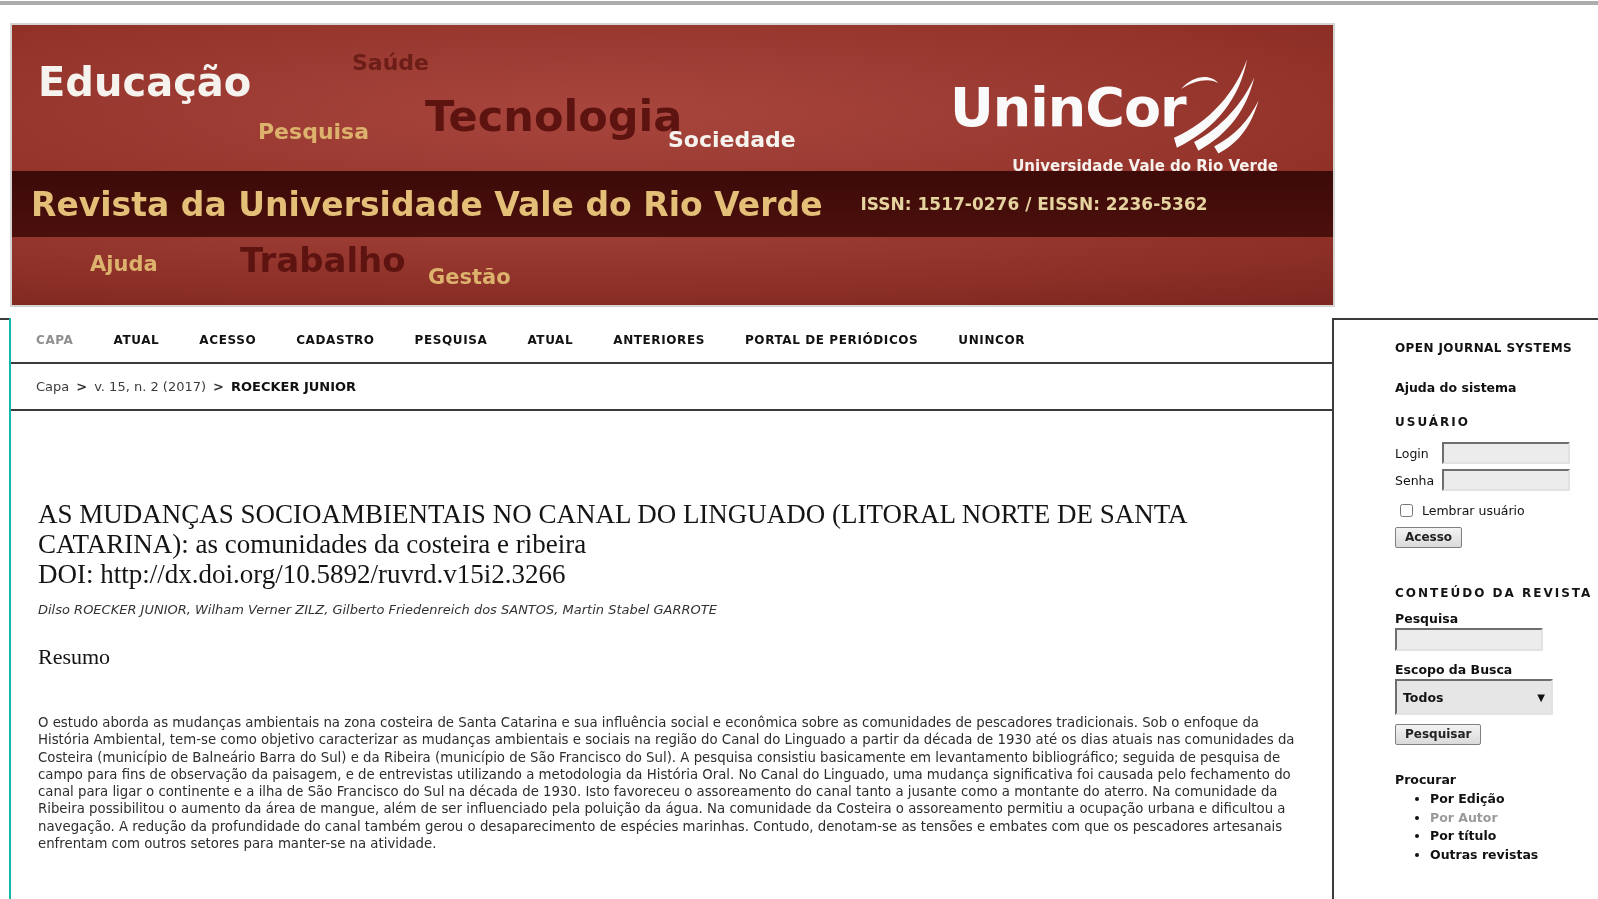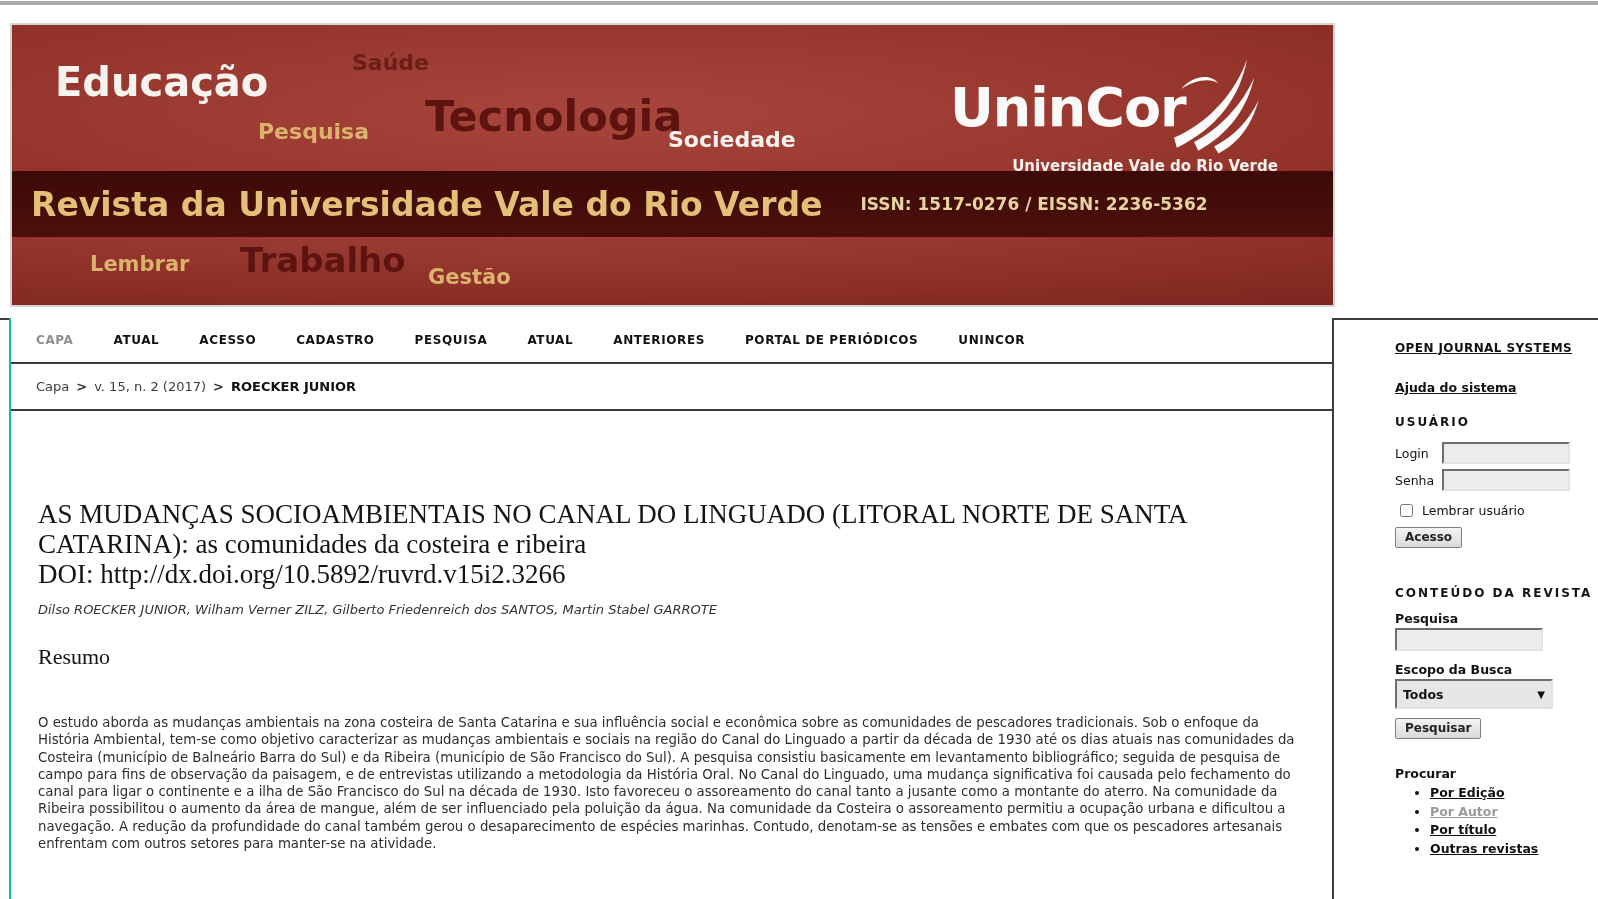--- a/index.html
+++ b/index.html
@@ -13,21 +13,21 @@
   .banner{position:absolute;left:10px;top:23px;width:1325px;height:284px;border:2px solid #d6d4d2;box-sizing:border-box;}
   .band{position:relative;overflow:hidden;}
   .band-top{height:146px;background:radial-gradient(ellipse 120% 170% at 45% 60%, #a8463e 0%, #923229 48%, #6e1e19 100%);}
   .band-mid{height:66px;background:linear-gradient(#3c0a08,#4c100c);display:flex;align-items:center;}
   .band-bottom{height:68px;background:radial-gradient(ellipse 120% 220% at 40% -40%, #a4443c 0%, #8c2f27 55%, #701f1a 100%);}
   .bw{position:absolute;font-weight:bold;white-space:nowrap;line-height:1;}
   .bw-white{color:#f6f3ef;}
   .bw-tan{color:#dcb26c;}
   .bw-maroon{color:#5d1410;}
   .bw-maroon2{color:#6c1d17;}
-  .w-educacao{left:43px;top:37px;font-size:40px;}
+  .w-educacao{left:26px;top:37px;font-size:40px;}
   .w-saude{left:340px;top:27px;font-size:22px;}
   .w-pesquisa{left:246px;top:96px;font-size:22px;}
   .w-tecnologia{left:413px;top:70px;font-size:43px;}
   .w-sociedade{left:656px;top:104px;font-size:22px;}
   .w-ensino{left:78px;top:17px;font-size:21px;}
   .w-trabalho{left:228px;top:6px;font-size:34px;}
   .w-gestao{left:416px;top:30px;font-size:21px;}
   .logo{position:absolute;left:938px;top:28px;width:340px;}
   .logo-row{display:flex;align-items:flex-start;}
   .logo-name{color:#fbfafa;font-weight:bold;font-size:54px;line-height:1;letter-spacing:-1px;margin-top:28px;}
@@ -49,36 +49,36 @@
 
   
   .article{padding-left:27px;padding-right:20px;}
   .article-title{margin-top:88px;width:1258px;font-family:"Liberation Serif","DejaVu Serif",serif;font-size:27px;line-height:30px;color:#141414;}
   .article-authors{margin-top:13px;font-size:13px;font-style:italic;color:#333;}
   .abstract-heading{margin-top:27px;font-family:"Liberation Serif","DejaVu Serif",serif;font-size:22px;color:#141414;}
   .abstract-text{margin-top:44px;width:1258px;font-size:13.3px;line-height:17.3px;color:#2e2e2e;}
 
   
   .sidebar{position:absolute;left:1395px;top:318px;width:200px;font-size:12.5px;color:#111;}
-  .sb-link{display:inline-block;font-weight:bold;text-decoration:underline;color:#111;cursor:pointer;white-space:nowrap;}
+  .sb-link{display:inline-block;font-weight:bold;color:#111;cursor:pointer;white-space:nowrap;}
   .sb-ojs{margin-top:23px;font-size:12px;letter-spacing:0.4px;}
   .sb-help{margin-top:25px;text-align:right;}
   .sb-heading{font-weight:bold;font-size:12px;letter-spacing:2px;color:#141414;white-space:nowrap;}
   .sb-user-heading{margin-top:20px;}
   .form-row{display:flex;align-items:center;margin-top:5px;}
   .form-row.first{margin-top:13px;}
   .form-label{width:47px;flex:none;}
   .text-input{width:120px;height:18px;background:#ececec;border:2px solid;border-color:#6e6e6e #e2e2e2 #e2e2e2 #6e6e6e;padding:0 2px;font-size:12px;}
   .check-row{display:flex;align-items:center;margin-top:12px;margin-left:5px;}
   .check-row input{width:13px;height:13px;margin:0 9px 0 0;}
   .btn{display:inline-block;margin-top:9px;background:linear-gradient(#f3f3f3,#dadada);border:1px solid #7f7f7f;border-radius:2px;padding:2px 9px 3px 9px;font-size:12px;font-weight:bold;color:#222;cursor:pointer;font-family:inherit;}
   .sb-content-heading{margin-top:38px;}
   .sb-label{margin-top:11px;font-weight:bold;}
   .search-input{width:140px;height:19px;background:#ececec;border:2px solid;border-color:#6e6e6e #e2e2e2 #e2e2e2 #6e6e6e;margin-top:2px;font-size:12px;padding:0 2px;display:block;}
-  .scope-select{margin-top:2px;width:158px;height:30px;background:#e6e6e6;border:2px solid;border-color:#6e6e6e #e2e2e2 #e2e2e2 #6e6e6e;box-sizing:border-box;display:flex;align-items:center;justify-content:space-between;padding:0 6px;cursor:pointer;font-weight:bold;font-size:12.5px;}
+  .scope-select{margin-top:2px;width:158px;height:36px;background:#e6e6e6;border:2px solid;border-color:#6e6e6e #e2e2e2 #e2e2e2 #6e6e6e;box-sizing:border-box;display:flex;align-items:center;justify-content:space-between;padding:0 6px;cursor:pointer;font-weight:bold;font-size:12.5px;}
   .scope-arrow{font-size:10px;color:#111;}
   .sb-browse-heading{margin-top:27px;font-weight:bold;}
   .browse-list{margin:5px 0 0 0;padding-left:35px;list-style:disc;}
   .browse-list li{margin-bottom:4px;line-height:14.5px;}
   .browse-list .sb-link{font-size:12.5px;}
   .sb-link.visited{color:#9a9a9a;}
 </style>
 </head>
 <body>
 
@@ -104,21 +104,21 @@
           </svg>
         </div>
         <div class="logo-sub">Universidade Vale do Rio Verde</div>
       </div>
     </div>
     <div class="band band-mid">
       <span class="jtitle">Revista da Universidade Vale do Rio Verde</span>
       <span class="issn">ISSN: 1517-0276 / EISSN: 2236-5362</span>
     </div>
     <div class="band band-bottom">
-      <span class="bw bw-tan w-ensino">Lembrar</span>
+      <span class="bw bw-tan w-ensino">Ajuda</span>
       <span class="bw bw-maroon w-trabalho">Trabalho</span>
       <span class="bw bw-tan w-gestao">Gestão</span>
     </div>
   </div>
 
   <div class="page-rule"></div>
 
   <div class="main-box">
 
     <div class="navbar">

